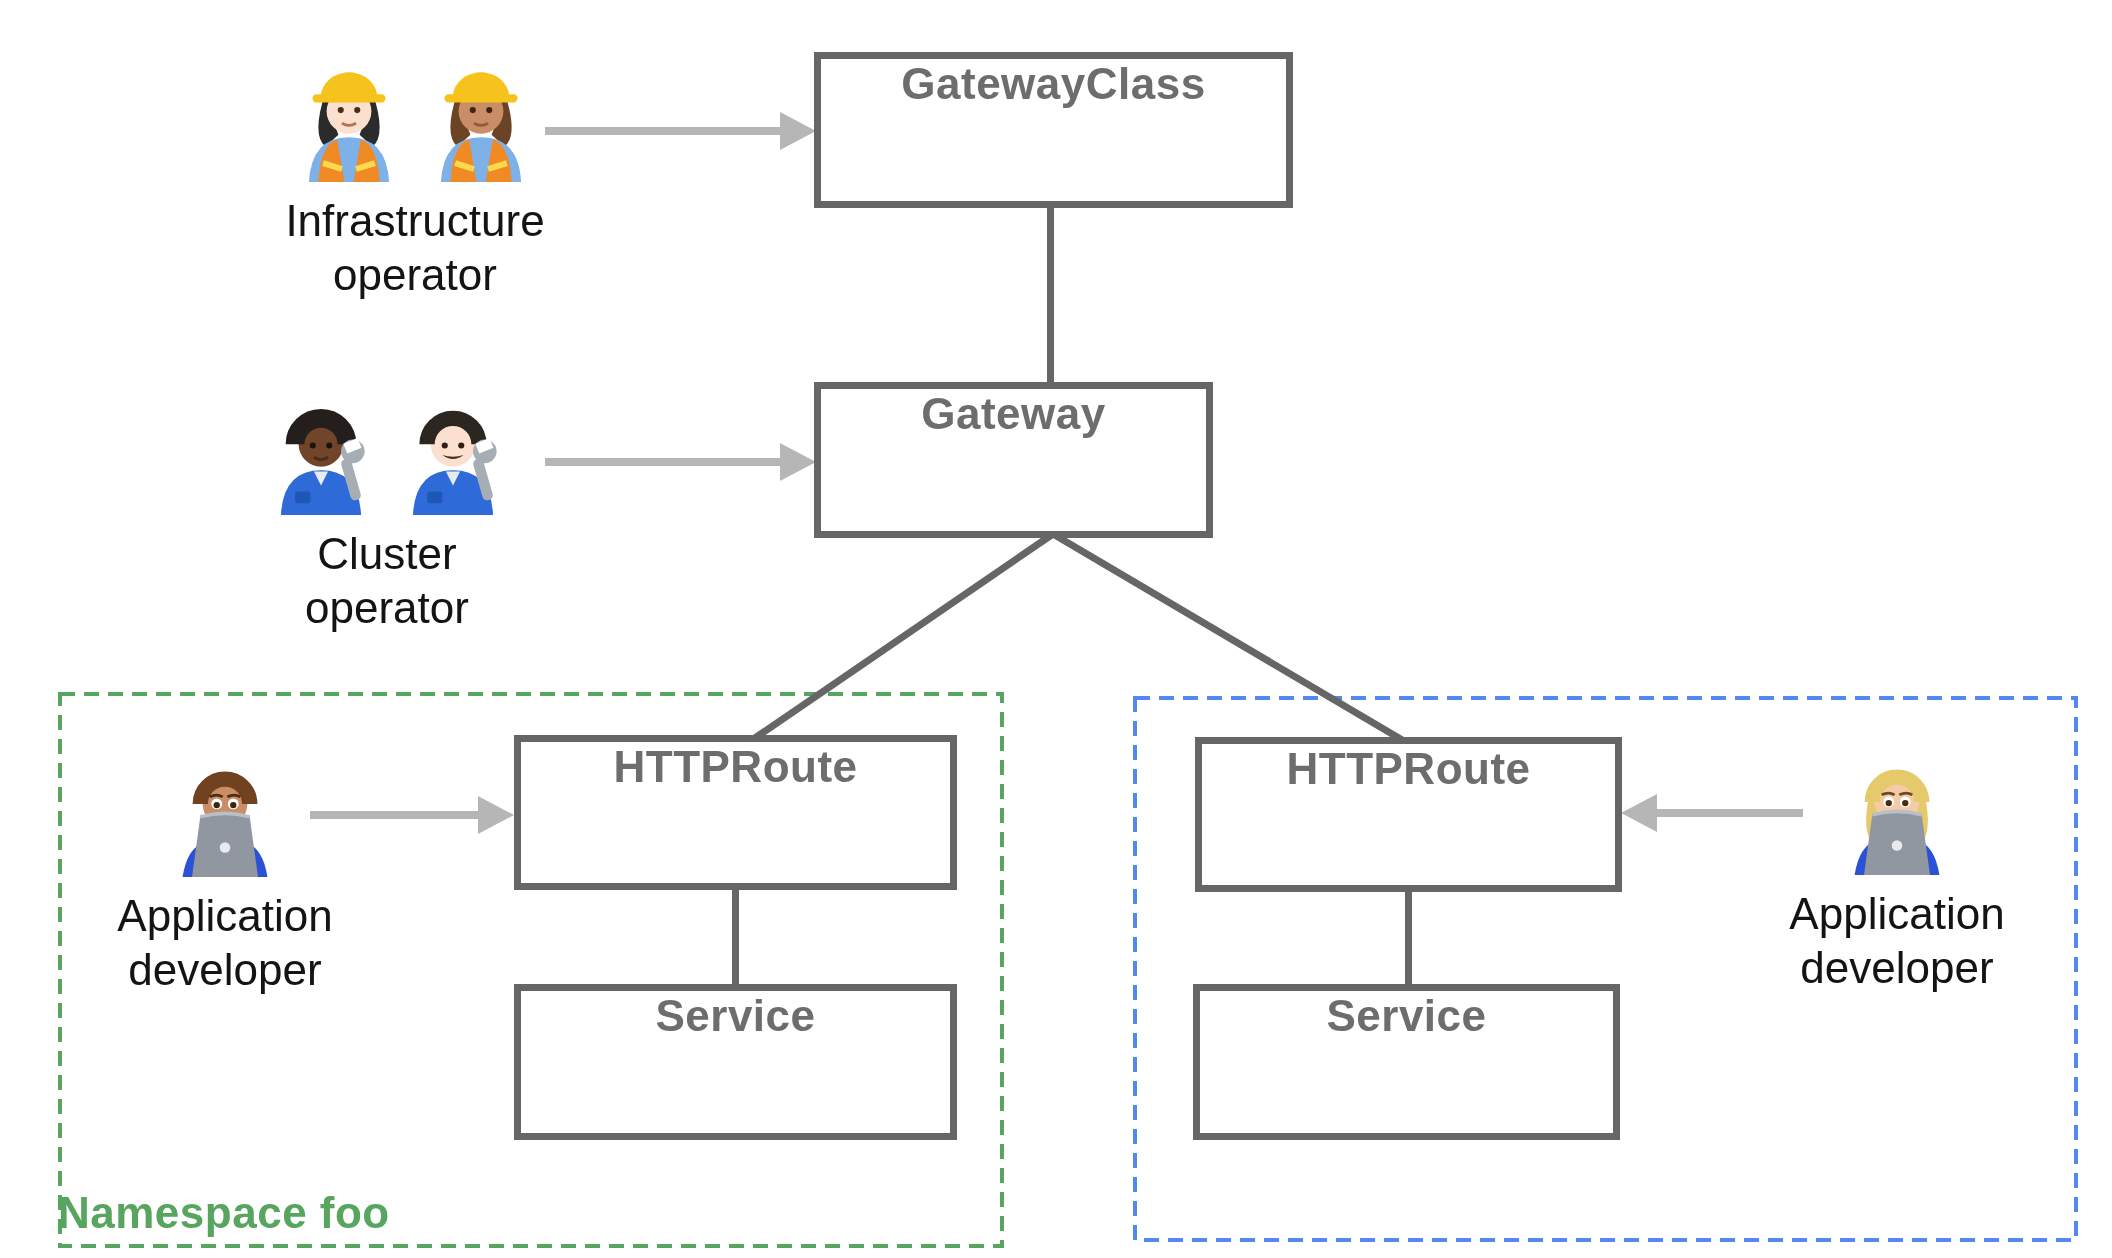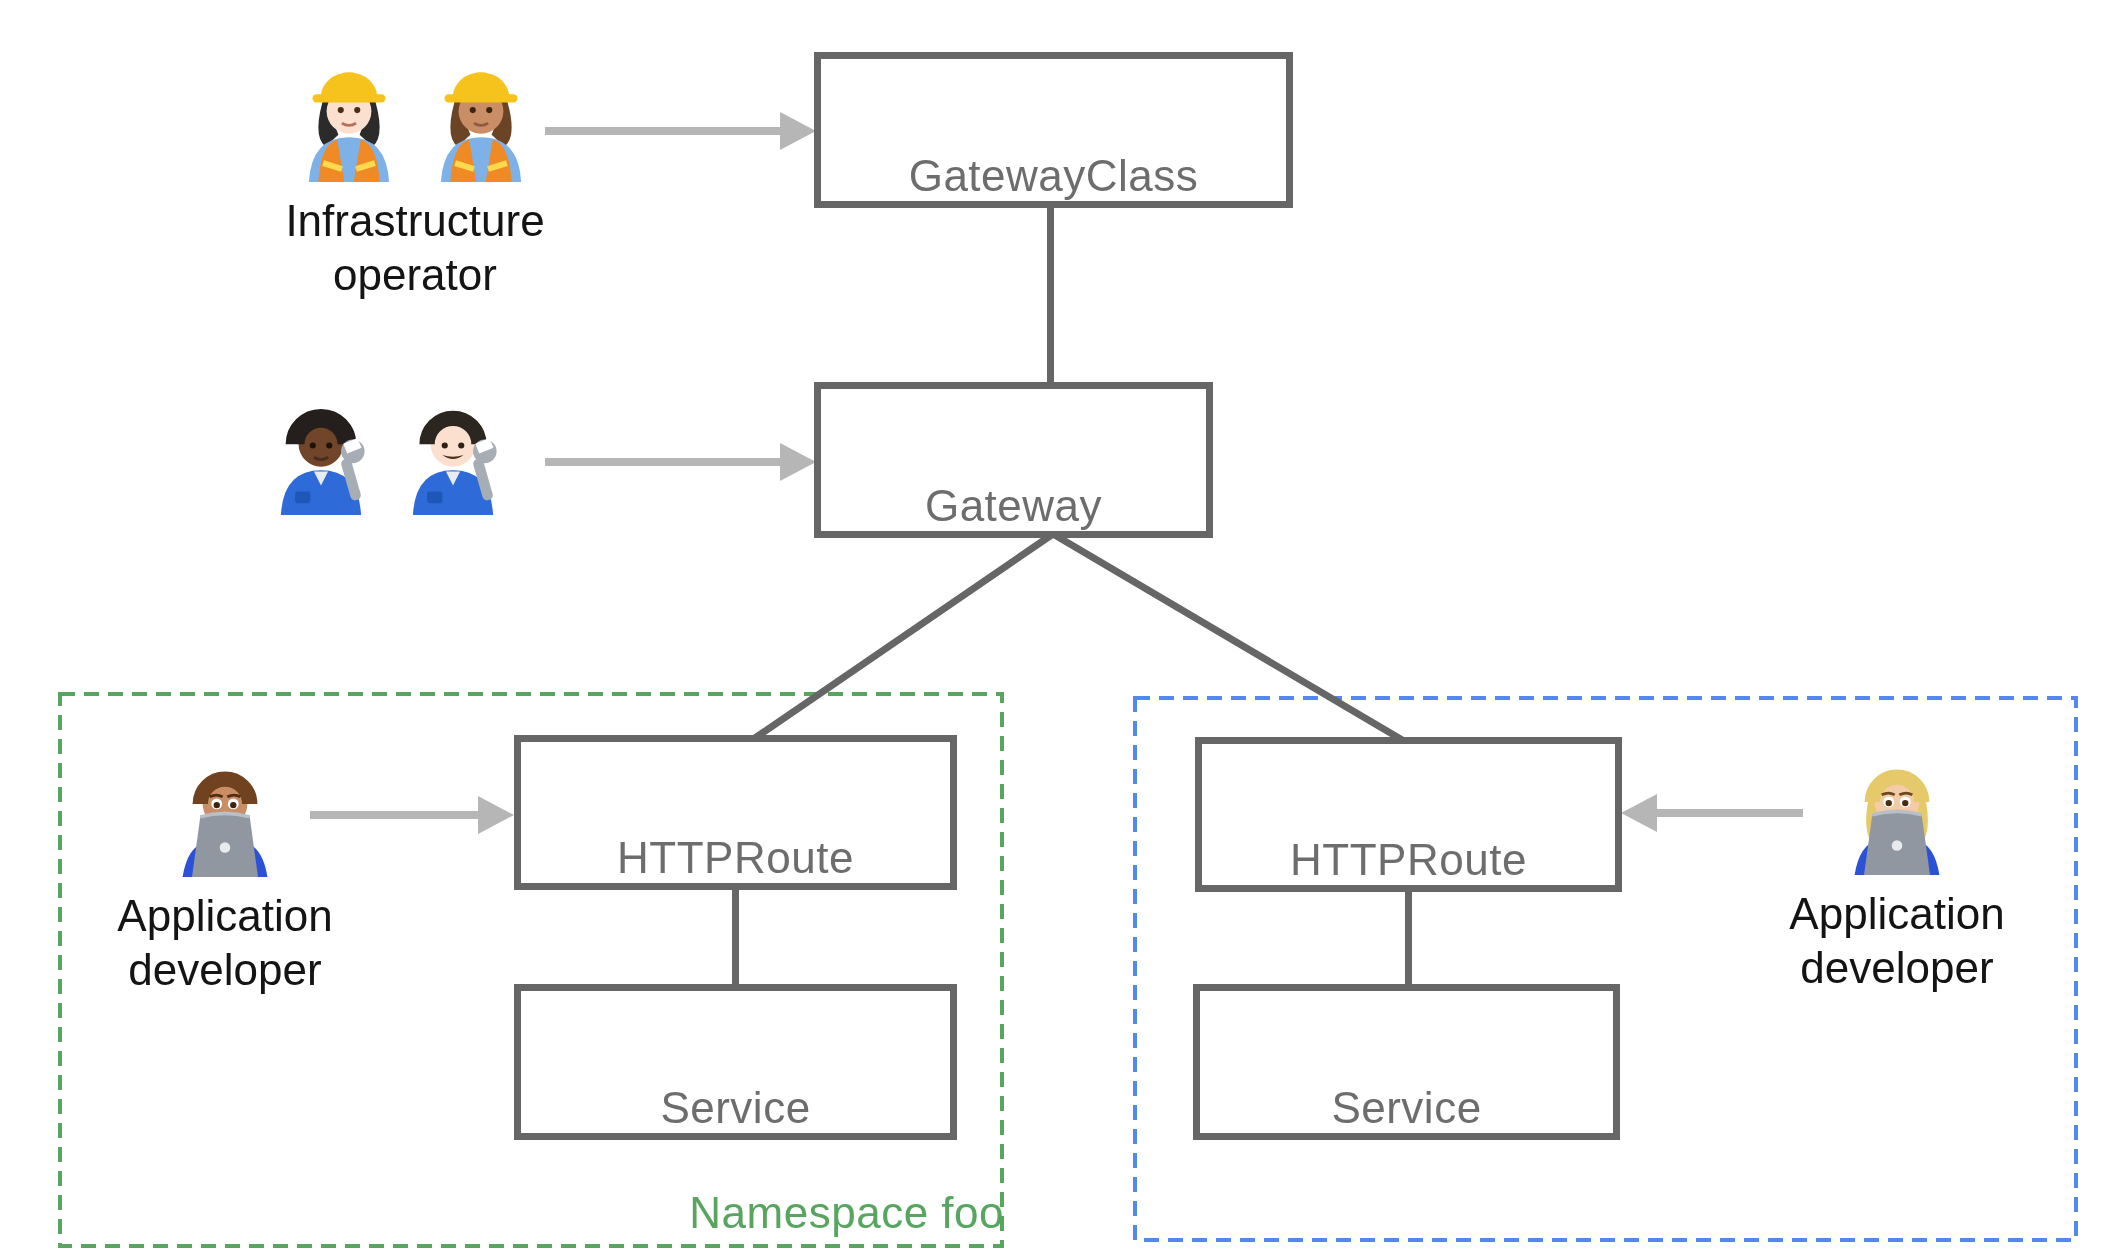--- a/index.html
+++ b/index.html
@@ -12,34 +12,34 @@
     position: relative; width: 2112px; height: 1258px;
     background: #ffffff; overflow: hidden;
   }
   .layer { position: absolute; left: 0; top: 0; width: 2112px; height: 1258px; }
   svg.layer { z-index: 0; }
 
   
   .node {
     position: absolute; z-index: 2;
     background: #ffffff; border: 7px solid #666666;
-    display: flex; align-items: flex-end; justify-content: center;
-    color: #6d6d6d; font-weight: normal; font-size: 44px; letter-spacing: 0.5px;
+    display: flex; align-items: flex-start; justify-content: center;
+    color: #6d6d6d; font-weight: bold; font-size: 44px; letter-spacing: 0.5px;
   }
   .n-gatewayclass { left: 814px; top: 52px;  width: 479px; height: 156px; }
   .n-gateway      { left: 814px; top: 382px; width: 399px; height: 156px; }
   .n-httproute-foo{ left: 514px; top: 735px; width: 443px; height: 155px; }
   .n-service-foo  { left: 514px; top: 984px; width: 443px; height: 156px; }
   .n-httproute-bar{ left: 1195px; top: 737px; width: 427px; height: 155px; }
   .n-service-bar  { left: 1193px; top: 984px; width: 427px; height: 156px; }
 
   
   .ns-label {
-    position: absolute; z-index: 2; text-align: right;
-    font-weight: normal; font-size: 44px; letter-spacing: 0.5px;
+    position: absolute; z-index: 2; text-align: left;
+    font-weight: bold; font-size: 44px; letter-spacing: 0.5px;
   }
   .ns-label-foo { left: 58px;  top: 1188px; width: 946px; color: #57a55f; }
   .ns-label-bar { left: 1133px; top: 1186px; width: 945px; color: #5288ef; }
 
   
   .persona {
     position: absolute; z-index: 3;
     display: flex; flex-direction: column; align-items: center;
     color: #161616;
   }
@@ -175,20 +175,24 @@
         <circle cx="43" cy="53" r="2.6" fill="#2f2013"></circle>
           <circle cx="57" cy="53" r="2.6" fill="#2f2013"></circle>
         <path d="M41 61 q9 7 18 0 q-9 3 -18 0 Z" fill="#4c3018"></path>
         <path d="M16 112 Q18 74 50 74 Q82 74 84 112 Z" fill="#2e6bd8"></path>
         <path d="M44 75 L50 87 L56 75 Z" fill="#e8ecf0"></path>
         <rect x="28" y="92" width="13" height="10" rx="2" fill="#1f57b8"></rect>
         <circle cx="77" cy="58" r="10" fill="#a7adb5"></circle>
         <rect x="70" y="49" width="13" height="9" fill="#ffffff" transform="rotate(-22 76 53)"></rect>
         <rect x="71" y="64" width="9" height="36" rx="4" fill="#a7adb5" transform="rotate(-16 75 82)"></rect>
       </svg>
+    </div>
+    <div class="plabel">
+      <div>Cluster</div>
+      <div>operator</div>
     </div>
   </div>
 
   <div class="persona p-devfoo">
     <div class="icons">
       <svg class="pi" viewBox="0 0 100 112">
         <circle cx="50" cy="50" r="19" fill="#c98e66"></circle>
         <path d="M29 50 a21 21 0 0 1 42 0" fill="none" stroke="#70421f" stroke-width="13"></path>
         <path d="M37 44 q6 -3 11 0" stroke="#4f2e12" stroke-width="2.4" fill="none"></path>
         <path d="M52 44 q6 -3 11 0" stroke="#4f2e12" stroke-width="2.4" fill="none"></path>

